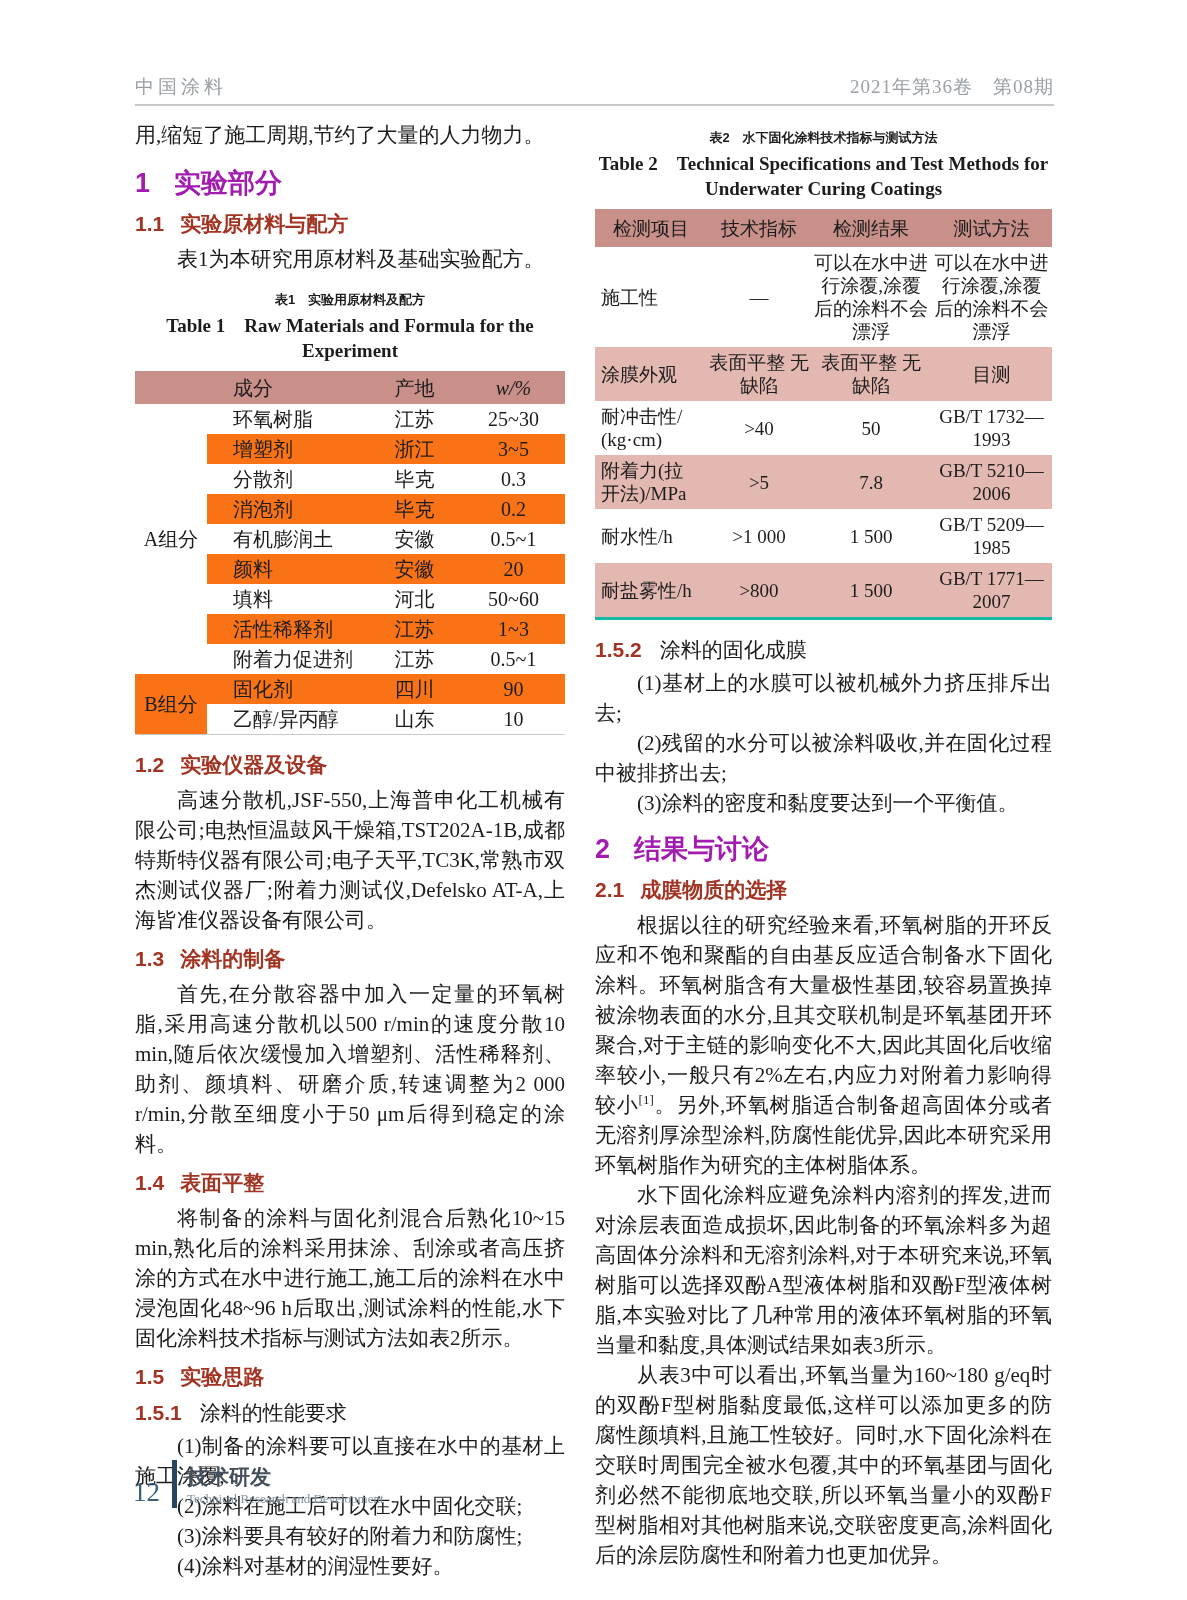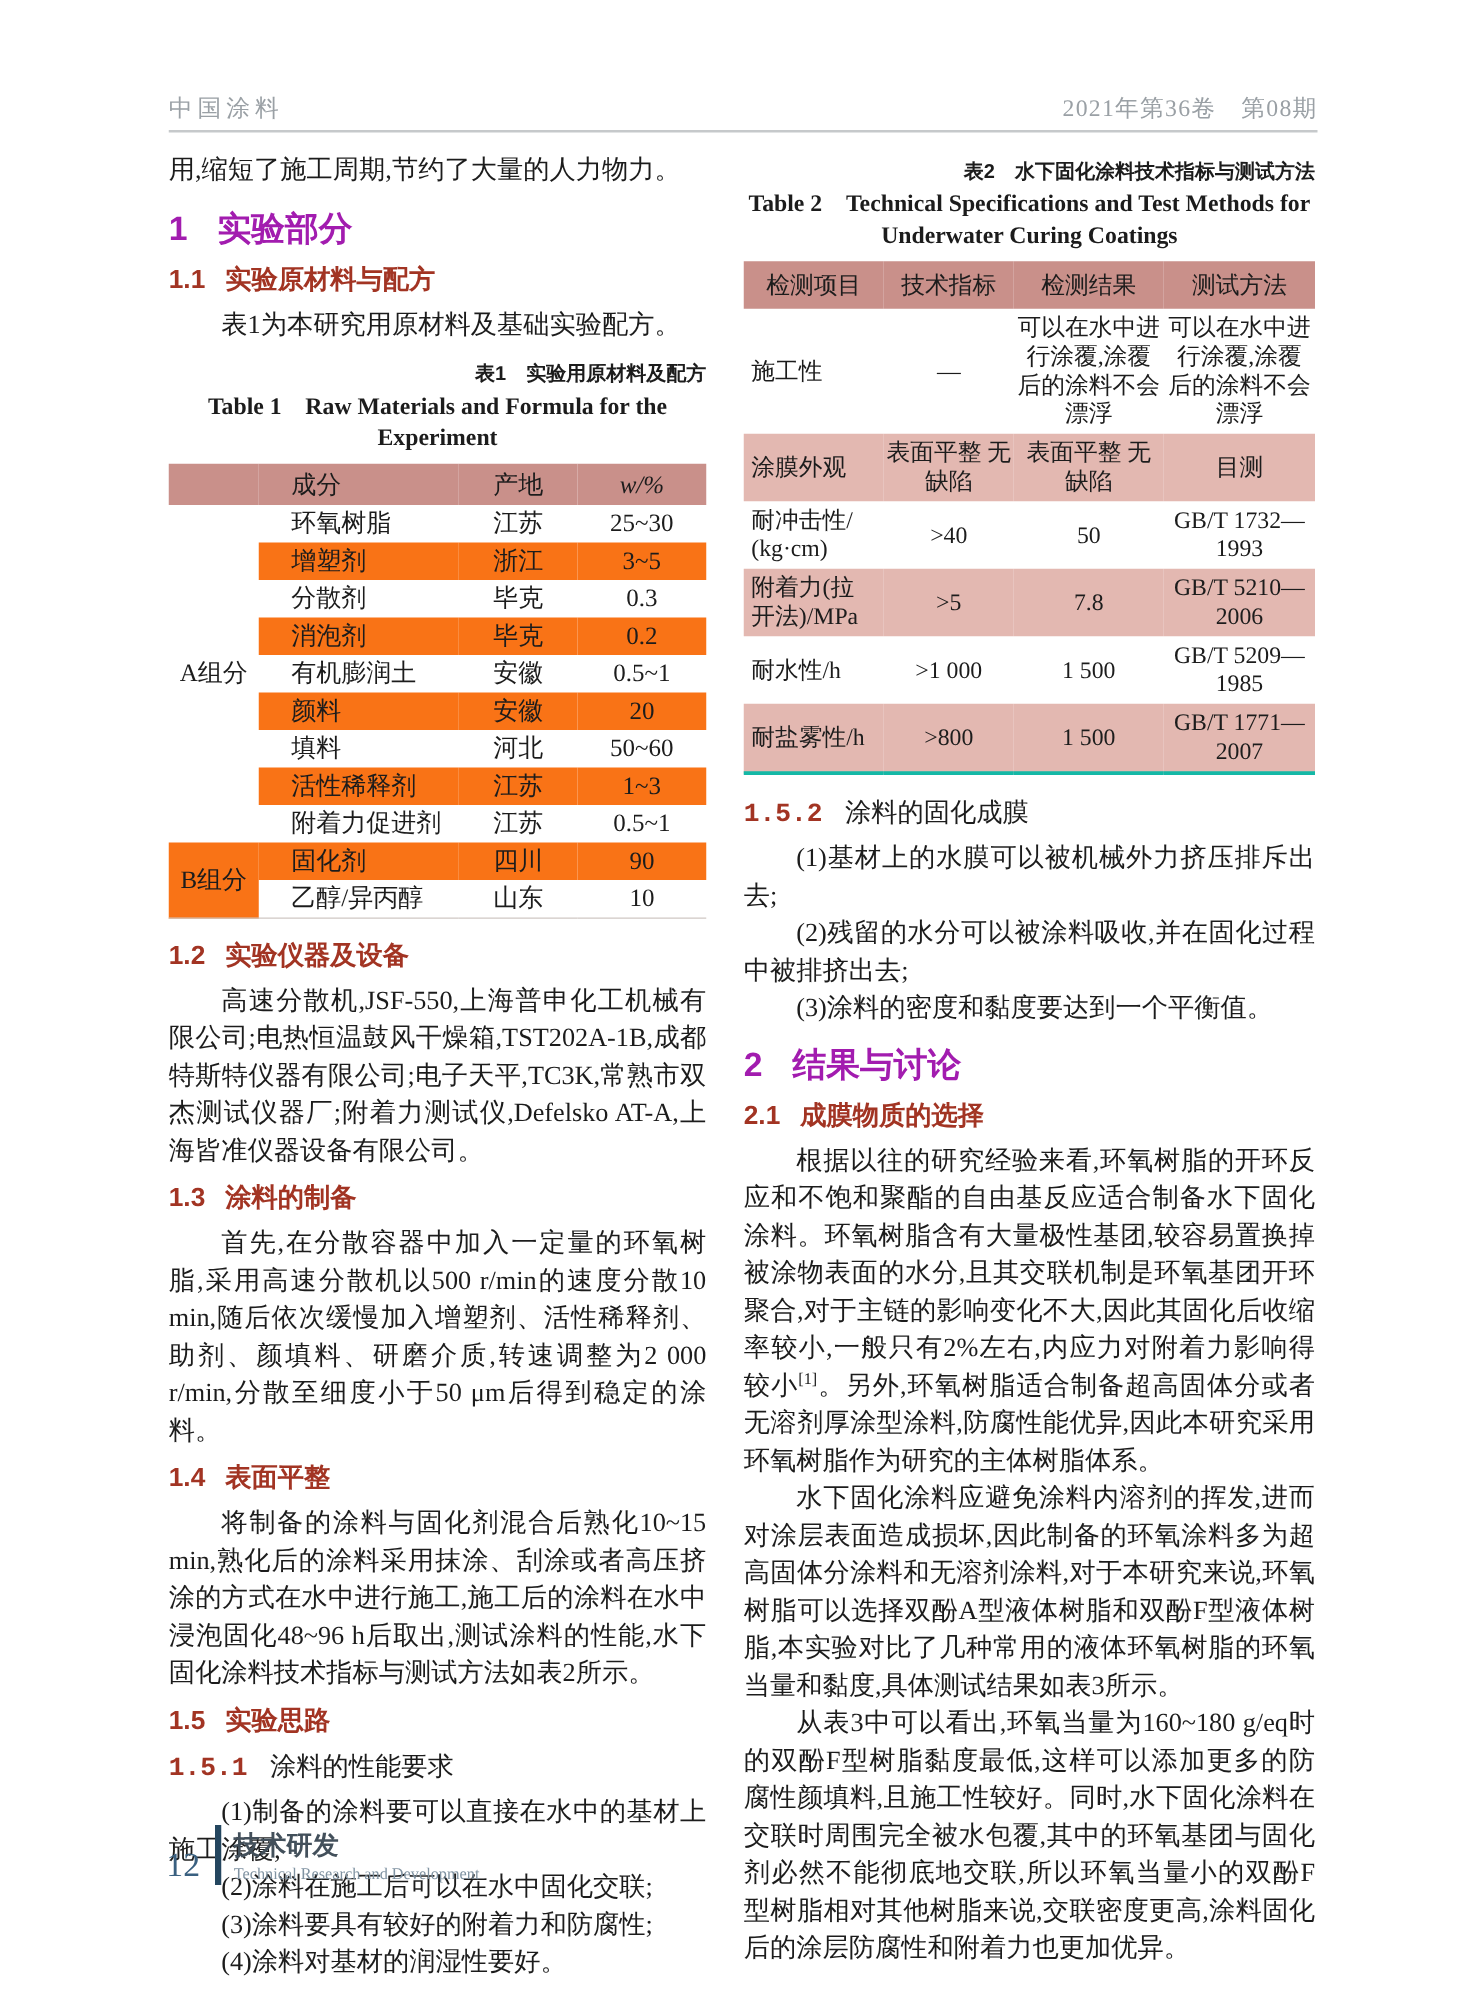--- a/index.html
+++ b/index.html
@@ -38,28 +38,28 @@
   .h2 {
     font-family:"Liberation Sans","DejaVu Sans",sans-serif;
     font-size:21px; font-weight:bold; color:#A23423;
     margin:10px 0 6px 0; line-height:28px;
   }
   .h2 .hnum { margin-right:16px; }
   .h3 {
     font-size:21px; margin:8px 0 4px 0; line-height:28px; color:#1c1c1c;
   }
   .h3 .hnum {
-    font-family:Liberation Mono, monospace;
+    font-family:Liberation Sans, sans-serif;
     font-weight:bold; color:#A23423; margin-right:18px;
   }
 
   
   .tbl-title-zh {
     font-family:"Liberation Sans","DejaVu Sans",sans-serif;
-    font-weight:bold; font-size:16px; text-align:right; margin-top:12px; line-height:27px;
+    font-weight:bold; font-size:13px; text-align:center; margin-top:12px; line-height:27px;
   }
   .tbl-title-en {
     font-weight:bold; font-size:19px; text-align:center; line-height:25px; margin-bottom:8px;
   }
 
   
   table { border-collapse:collapse; table-layout:fixed; }
   .t1 { width:430px; font-size:20px; border-bottom:1px solid #cfc7c3; }
   .t1 td { height:28px; line-height:24px; padding:1px 0; vertical-align:middle; }
   .t1 .thead td { background:#C9908A; height:31px; }

